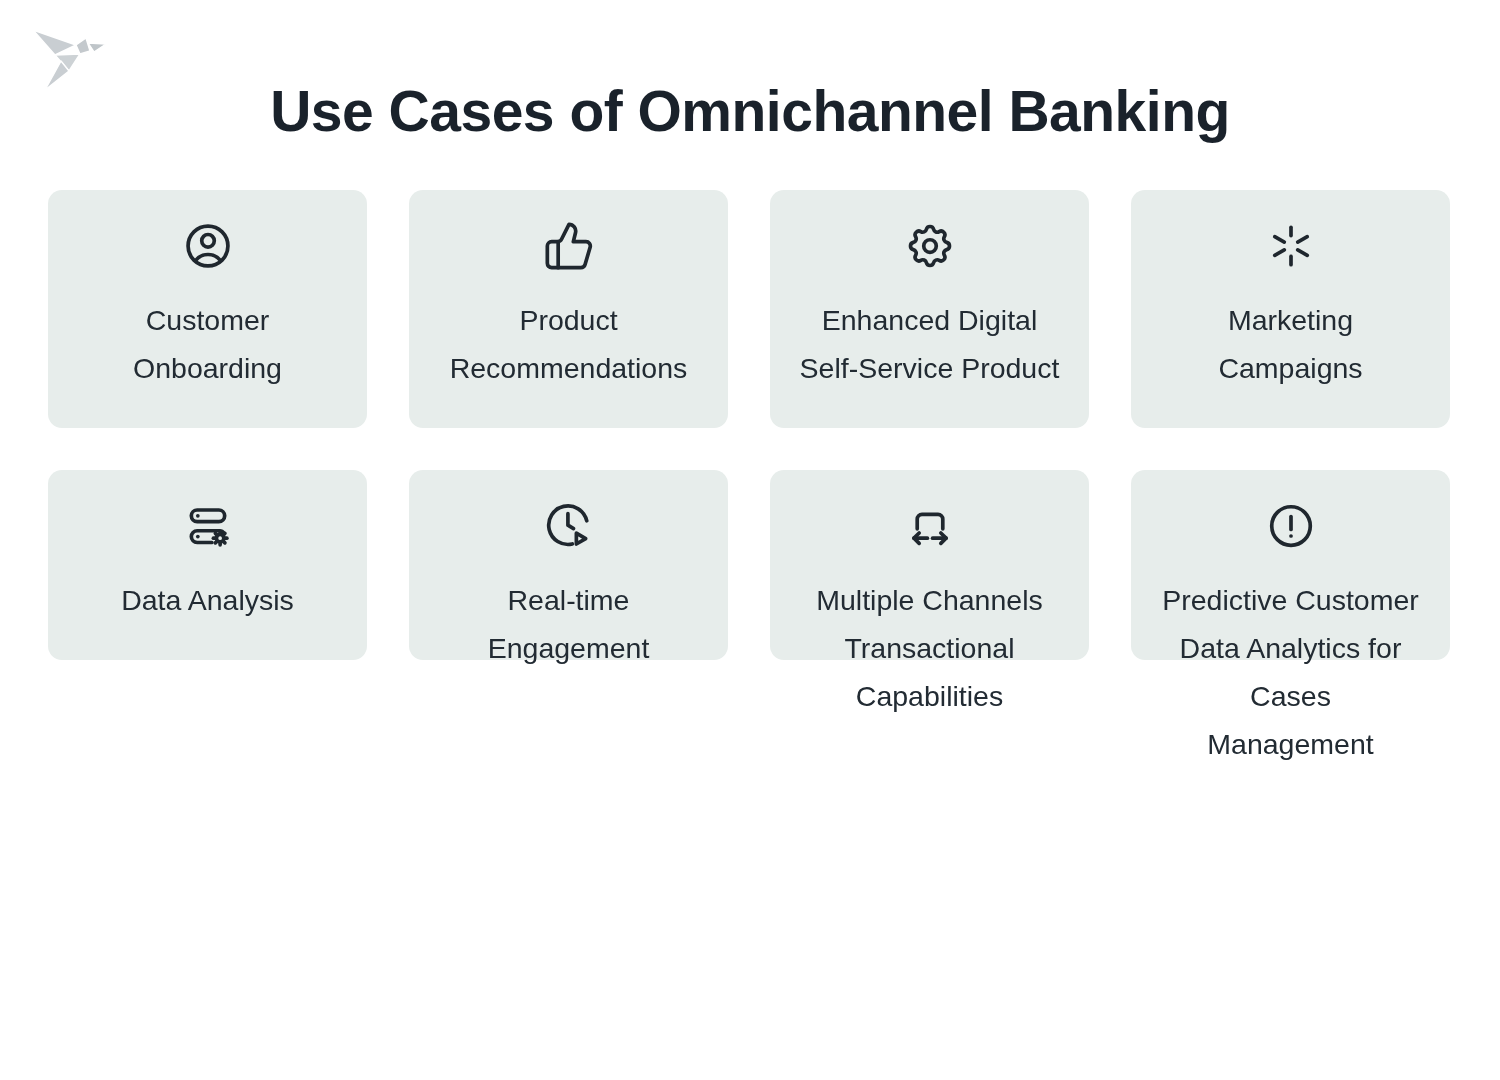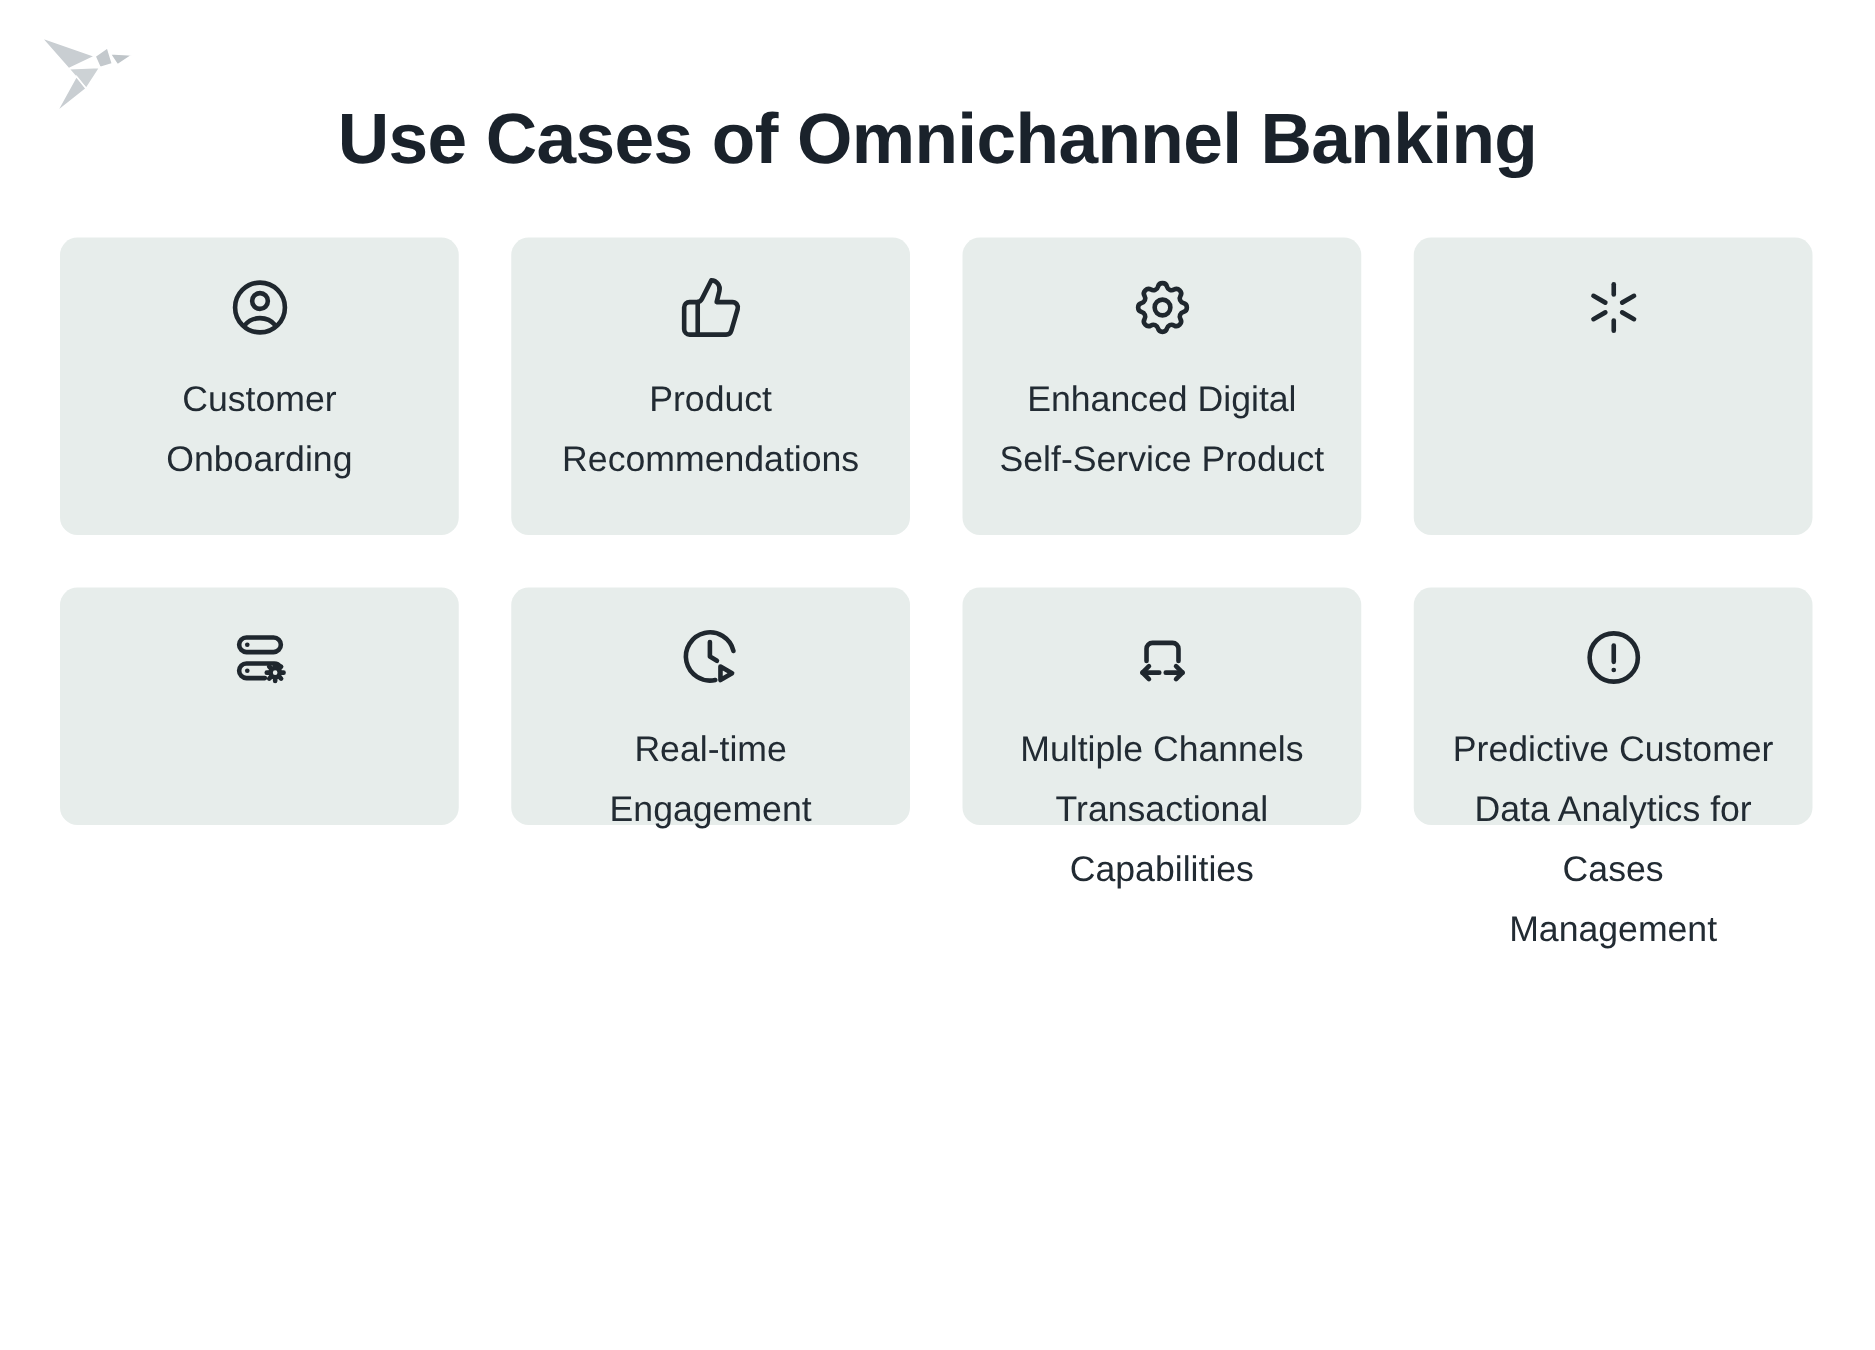--- a/index.html
+++ b/index.html
@@ -108,38 +108,44 @@
     <div class="icon-wrap">
         <svg width="52" height="52" viewBox="0 0 24 24" fill="none" stroke="#1f272e" stroke-width="1.7" stroke-linecap="round" stroke-linejoin="round">
           <path d="M12 3.4v3.8"></path>
           <path d="M12 16.8v3.8"></path>
           <path d="M15.1 10.2 19.5 7.7"></path>
           <path d="M4.5 7.7 8.9 10.2"></path>
           <path d="M15.1 13.8 19.5 16.3"></path>
           <path d="M4.5 16.3 8.9 13.8"></path>
         </svg>
       </div>
+    <div class="card-label">
+        <div>Marketing Campaigns</div>
+      </div>
   </div>
     <div class="card">
     <div class="icon-wrap">
         <svg width="52" height="52" viewBox="0 0 24 24" fill="none" stroke="#1f272e" stroke-width="1.7" stroke-linecap="round" stroke-linejoin="round">
           <rect x="4.3" y="4.6" width="15.4" height="5.4" rx="2.7"></rect>
           <path d="M13.8 19.6H7a2.7 2.7 0 0 1 0-5.4h10.2a2.7 2.7 0 0 1 2.3 1.2"></path>
           <path d="M7.3 7.3h.01"></path>
           <path d="M7.3 16.9h.01"></path>
           <circle cx="17.6" cy="17.6" r="1.7"></circle>
           <path d="M17.6 14.5v1.1"></path>
           <path d="M17.6 20.7v-1.1"></path>
           <path d="M14.5 17.6h1.1"></path>
           <path d="M20.7 17.6h-1.1"></path>
           <path d="M19.8 15.4l-.8.8"></path>
           <path d="M15.4 15.4l.8.8"></path>
           <path d="M15.4 19.8l.8-.8"></path>
           <path d="M19.8 19.8l-.8-.8"></path>
         </svg>
+      </div>
+    <div class="card-label">
+        <div>Data Analysis</div>
       </div>
   </div>
     <div class="card">
     <div class="icon-wrap">
         <svg width="52" height="52" viewBox="0 0 24 24" fill="none" stroke="#1f272e" stroke-width="1.7" stroke-linecap="round" stroke-linejoin="round">
           <path d="M20.2 9.6A8.9 8.9 0 1 0 13.5 20.3"></path>
           <path d="M11.5 6.3v5.3l2.6 1.6"></path>
           <path d="M15.4 15.3l4.3 2.5-4.3 2.5Z"></path>
         </svg>
       </div>

